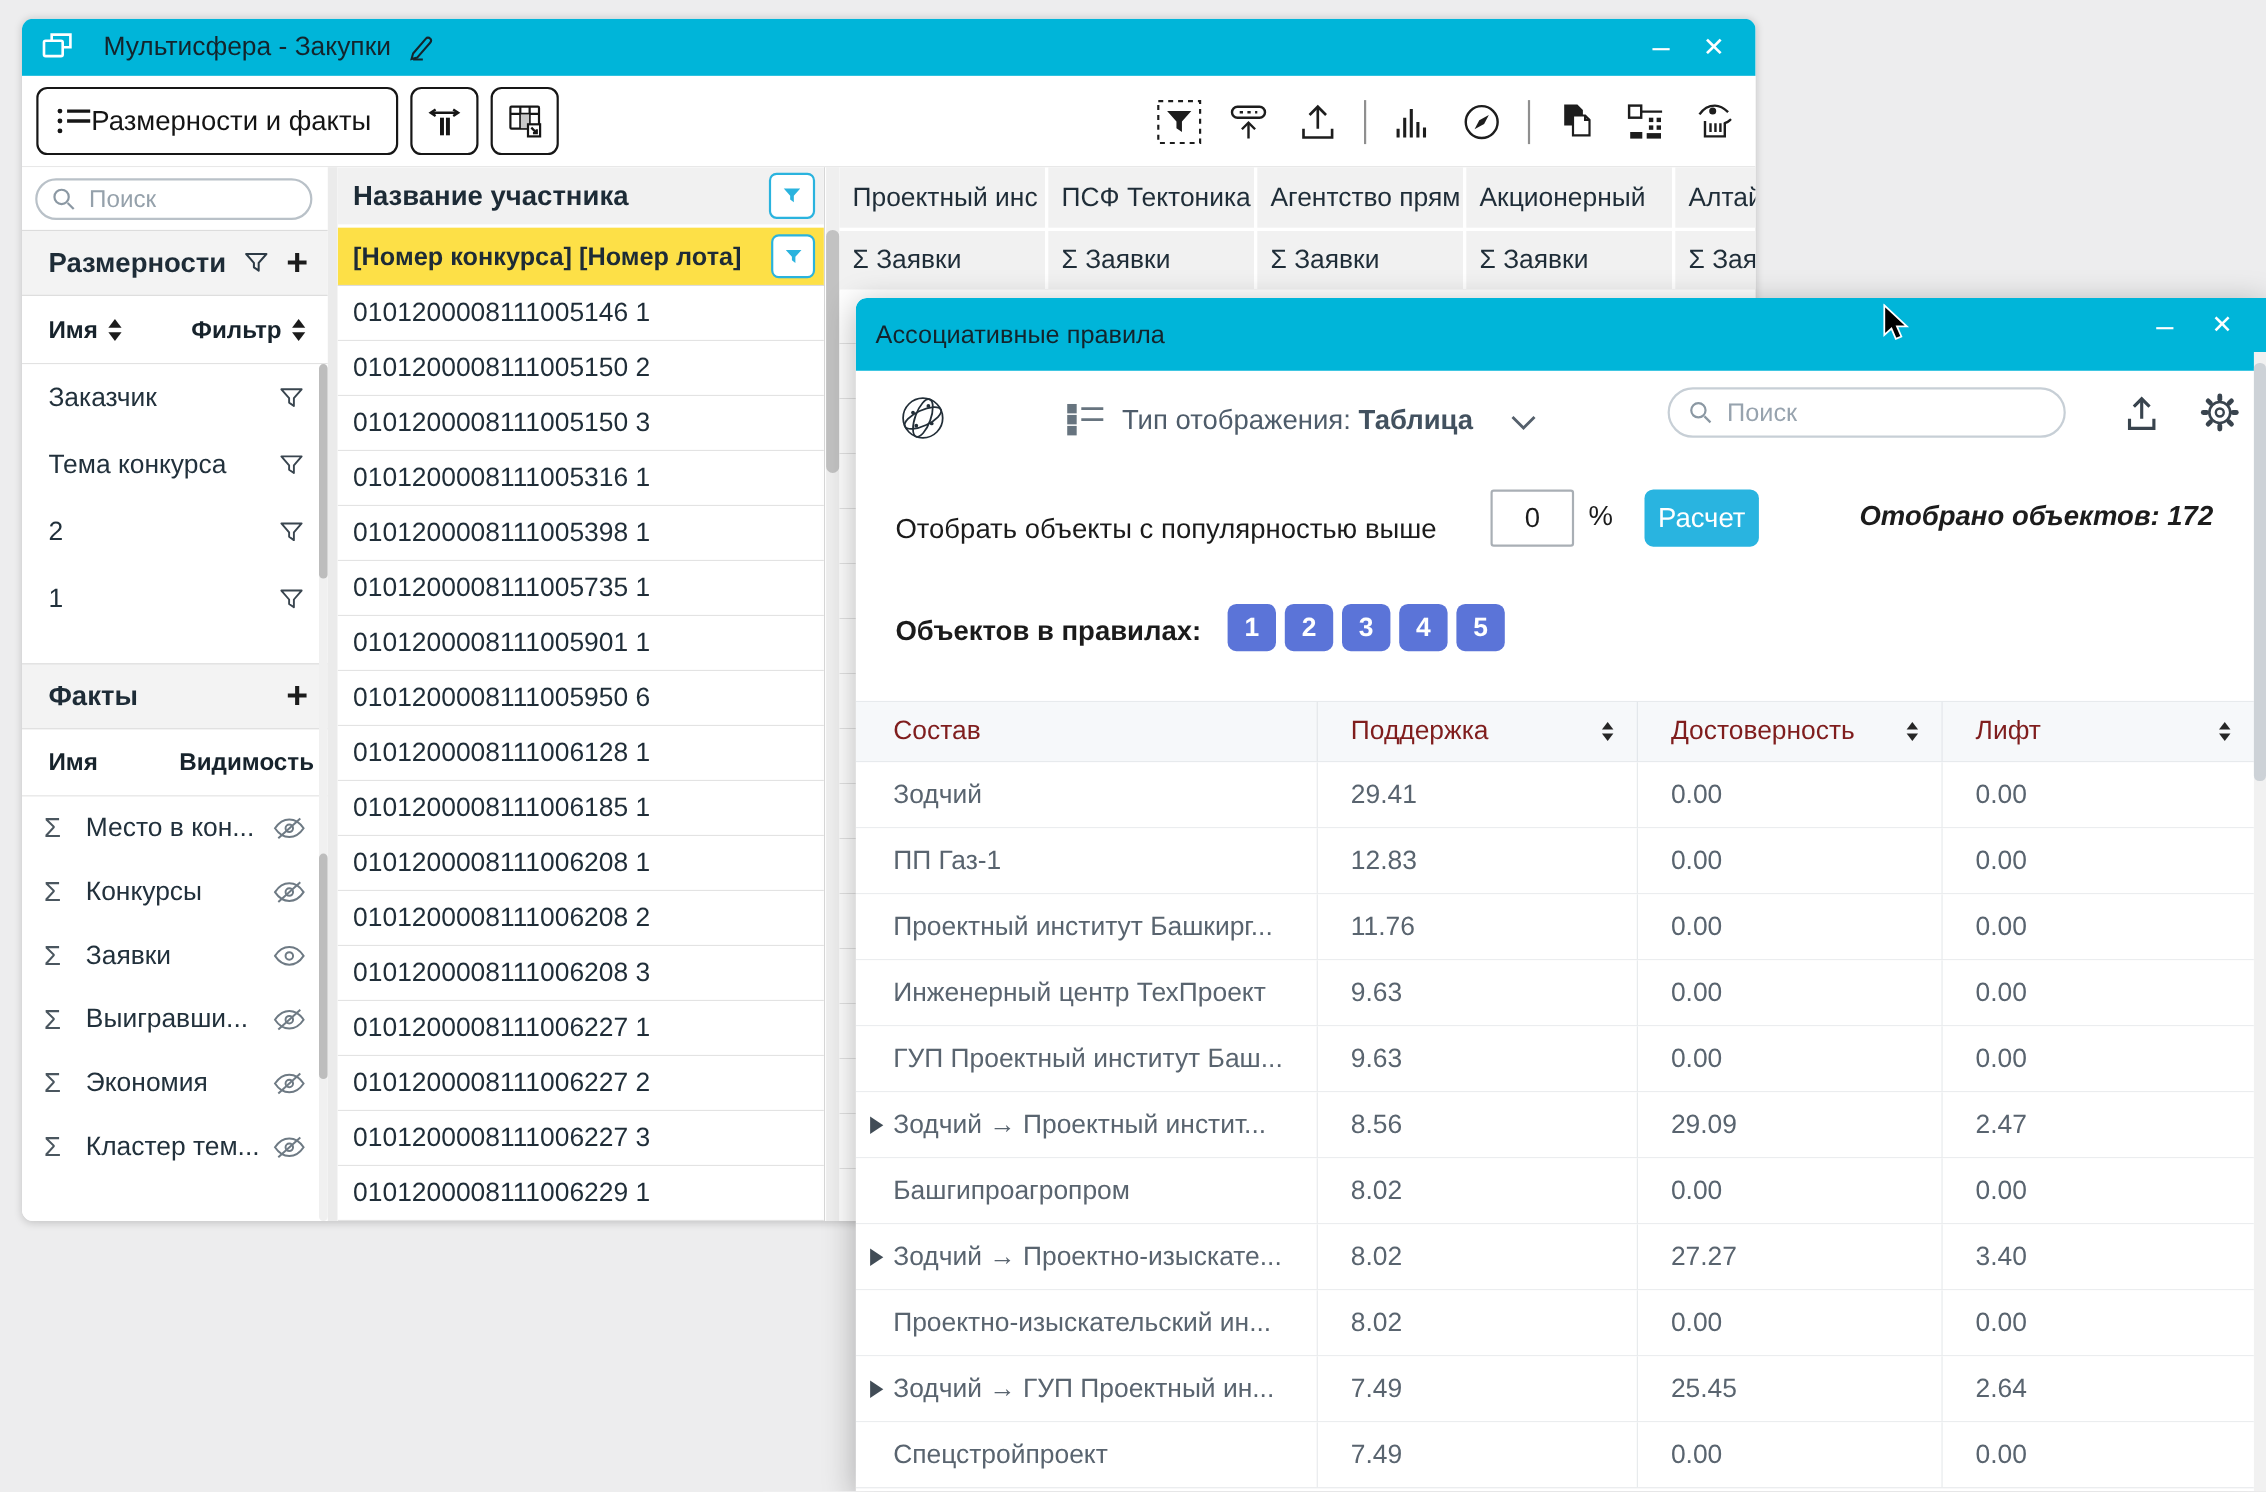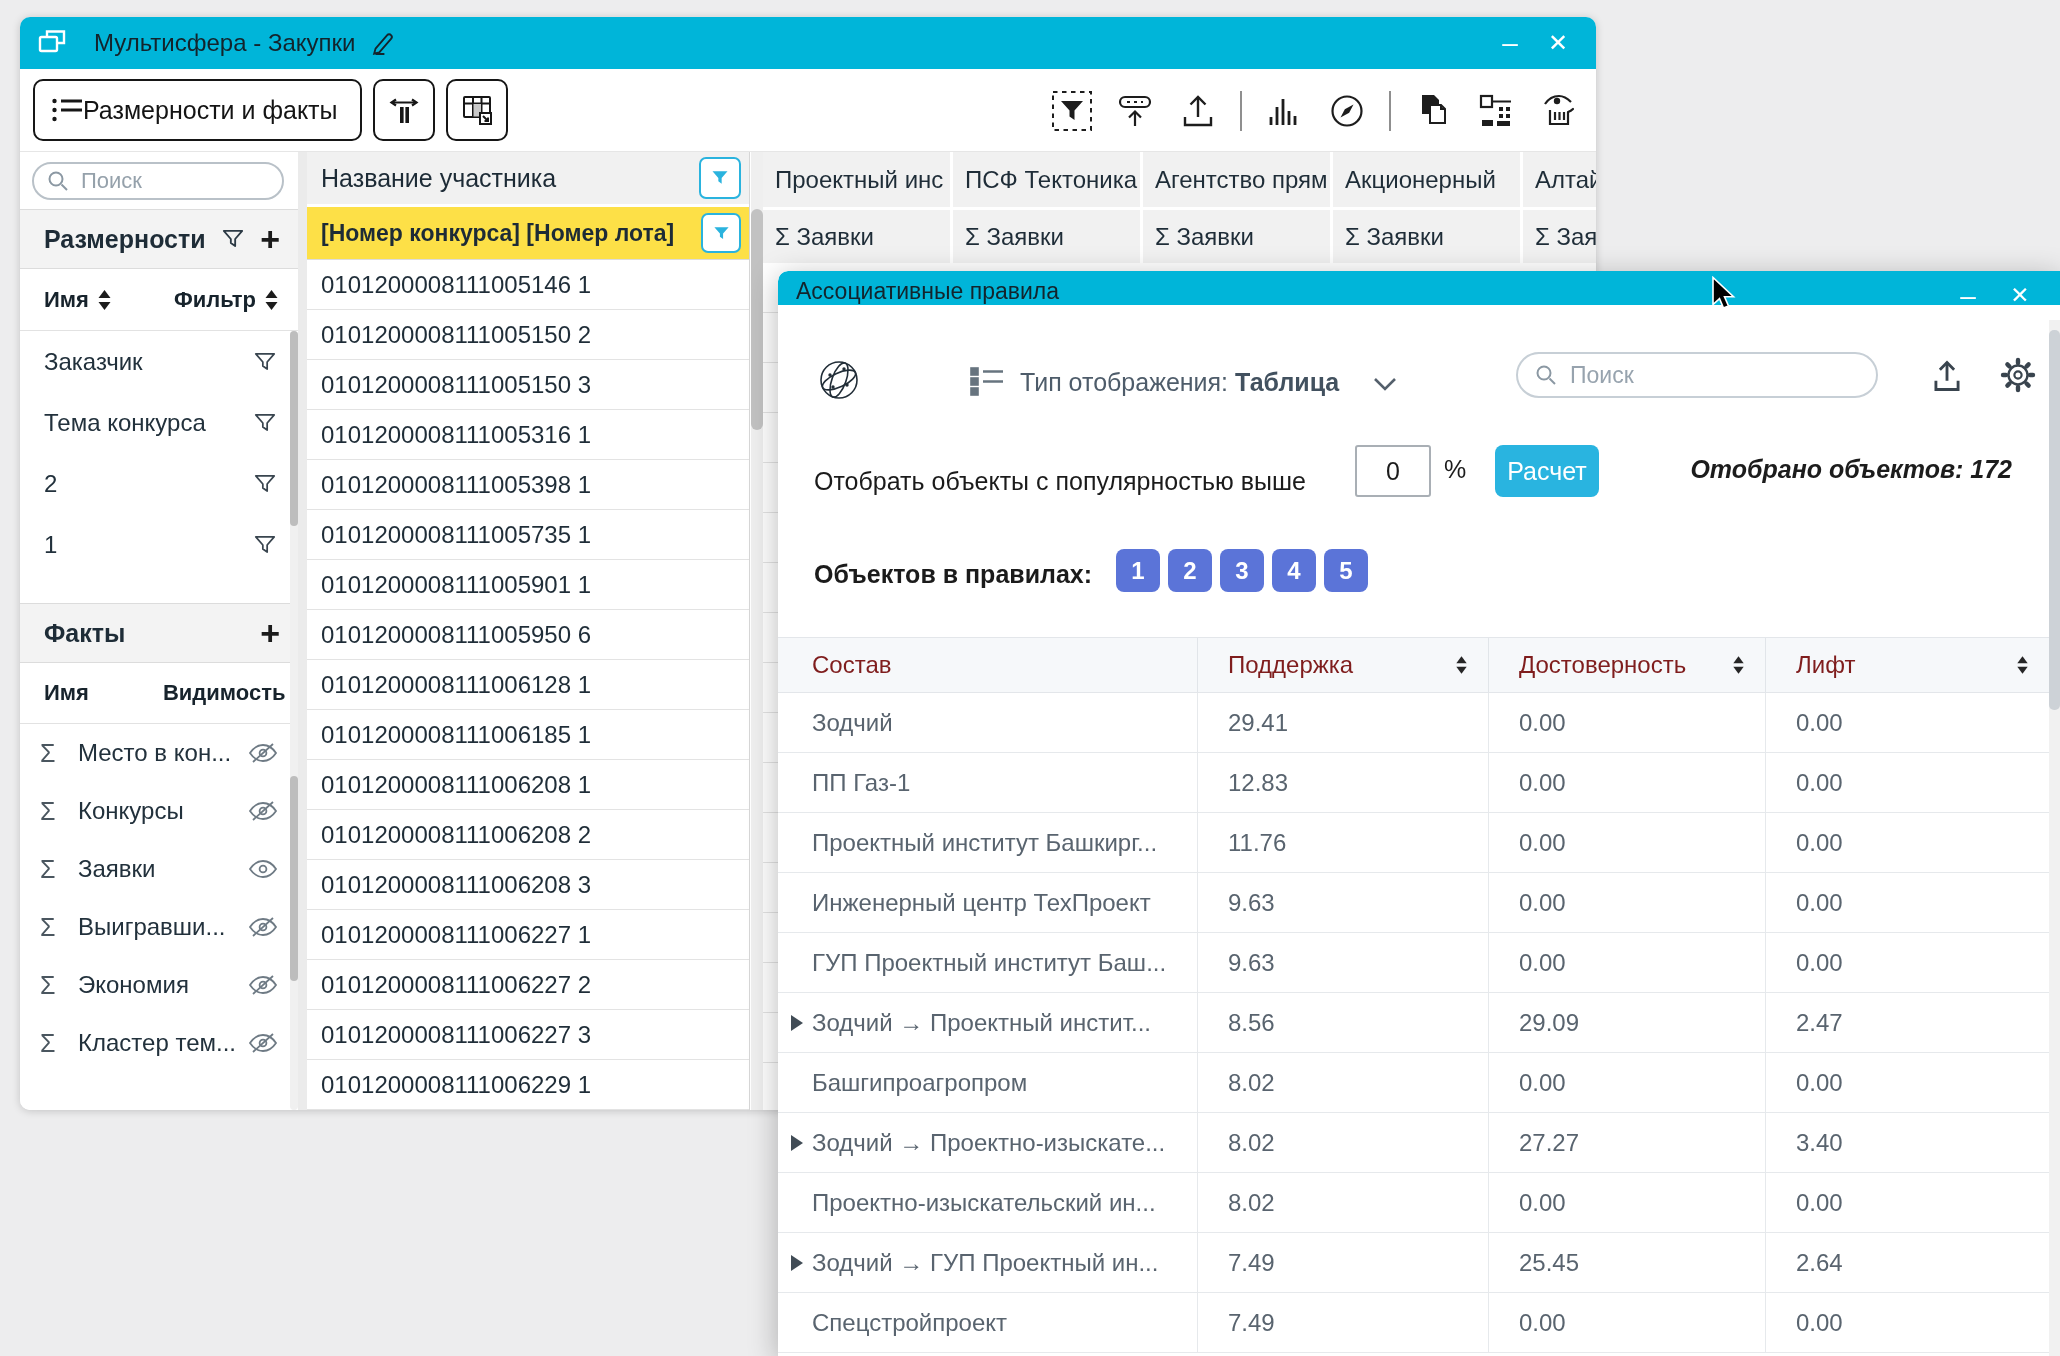--- a/index.html
+++ b/index.html
@@ -34,36 +34,36 @@
   .dim-row .ico{margin-left:auto;}
   .facts-gap{height:19px;}
   .fact-row{height:58px;display:flex;align-items:center;padding:0 20px 0 20px;box-sizing:border-box;}
   .sigma{font-size:25px;color:#4a565f;width:32px;}
   .fact-label{font-size:24px;color:#22313c;margin-left:6px;white-space:nowrap;overflow:hidden;}
   .fact-row .ico{margin-left:auto;}
   .sb-scroll{position:absolute;right:0;width:8px;background:#f0f0f0;border-radius:4px;}
   .sb-thumb{position:absolute;left:0;width:8px;background:#bdbdbd;border-radius:4px;}
   
   .tcol1{position:absolute;left:287px;top:135px;bottom:0;width:443px;background:#fff;border-right:1px solid #d6d6d6;box-sizing:border-box;overflow:hidden;}
-  .th1{height:55px;background:#f1f1f1;border-bottom:3px solid #fff;display:flex;align-items:center;padding:0 8px 0 14px;box-sizing:border-box;font-size:25px;font-weight:400;color:#1d2b36;white-space:nowrap;overflow:hidden;}
+  .th1{height:55px;background:#f1f1f1;border-bottom:3px solid #fff;display:flex;align-items:center;padding:0 8px 0 14px;box-sizing:border-box;font-size:25px;font-weight:700;color:#1d2b36;white-space:nowrap;overflow:hidden;}
   .th2{height:53px;background:#fde047;border-bottom:1px solid #dcdcdc;display:flex;align-items:center;padding:0 8px 0 14px;box-sizing:border-box;font-size:23px;font-weight:600;color:#1d2b36;white-space:nowrap;overflow:hidden;}
   .filter-chip{margin-left:auto;width:38px;height:38px;border:2.5px solid #2ab3de;border-radius:7px;background:#fff;display:flex;align-items:center;justify-content:center;flex:0 0 auto;}
   .th2 .filter-chip{width:36px;height:36px;}
   .trow{height:50px;border-bottom:1px solid #e3e3e3;display:flex;align-items:center;padding-left:14px;box-sizing:border-box;font-size:24px;color:#1f2d38;background:#fff;white-space:nowrap;}
   .mscroll{position:absolute;left:731px;top:135px;bottom:0;width:12px;background:#efefef;}
   .mscroll .sb-thumb{width:12px;left:0;top:57px;height:221px;background:#c2c2c2;border-radius:6px;}
   .tcols{position:absolute;left:743px;top:135px;right:0;bottom:0;overflow:hidden;}
   .mcol-head-row{display:flex;height:55px;margin-bottom:3px;}
   .mcol-sig-row{display:flex;height:53px;border-bottom:1px solid #dcdcdc;}
   .mcol{width:187px;margin-right:3px;flex:0 0 auto;background:#f1f1f1;display:flex;align-items:center;padding-left:12px;box-sizing:border-box;font-size:24px;color:#1f2d38;white-space:nowrap;overflow:hidden;}
   .mcol.sig{font-weight:500;}
   .mdata{position:absolute;left:0;right:0;top:111px;bottom:0;background:repeating-linear-gradient(to bottom,#fff 0 49px,#e3e3e3 49px 50px);}
   
   .dialog{position:absolute;left:778px;top:271px;width:1282px;height:1085px;background:#fff;border-radius:10px 0 0 0;box-shadow:0 6px 30px rgba(0,0,0,.28);overflow:hidden;z-index:10;}
-  .dlg-titlebar{position:absolute;left:0;top:0;right:0;height:34px;background:#00b5d9;display:flex;align-items:flex-end;border-radius:10px 0 0 0;}
+  .dlg-titlebar{position:absolute;left:0;top:0;right:0;height:66px;background:#00b5d9;display:flex;align-items:center;border-radius:10px 0 0 0;}
   .dlg-title{margin-left:18px;font-size:23px;color:#13242c;}
   .dlg-winbtn{position:absolute;top:0;height:49px;width:40px;display:flex;align-items:center;justify-content:center;color:#fff;}
   .dlg-min{right:72px;font-size:28px;}
   .dlg-close{right:20px;font-size:23px;}
   .dlg-toolbar-item{position:absolute;}
   .type-label{font-size:25px;color:#4e5c6a;white-space:nowrap;}
   .type-label b{font-weight:700;color:#42515f;}
   .dlg-search{position:absolute;left:738px;top:81px;width:362px;height:46px;border:2px solid #c7cfd6;border-radius:23px;display:flex;align-items:center;gap:10px;padding:0 12px 0 16px;box-sizing:border-box;}
   .dlg-search input{border:none;outline:none;flex:1;min-width:0;font-size:23px;color:#45525c;font-family:inherit;background:transparent;}
   .dlg-search input::placeholder{color:#97a3ae;}

